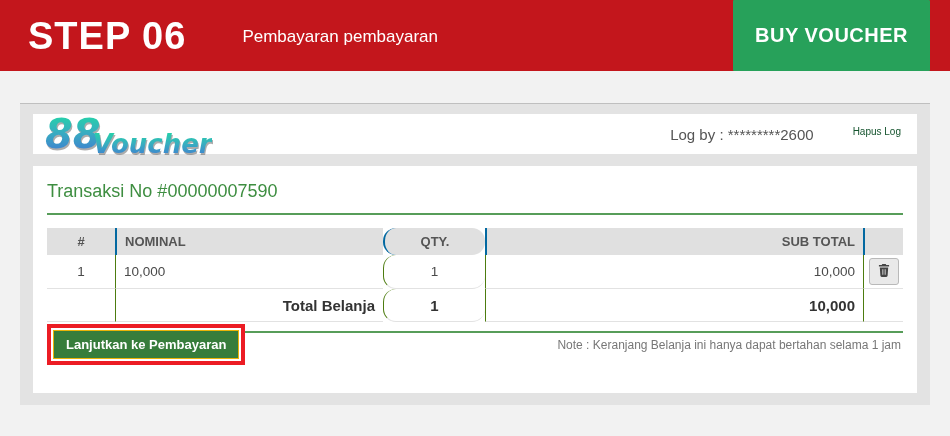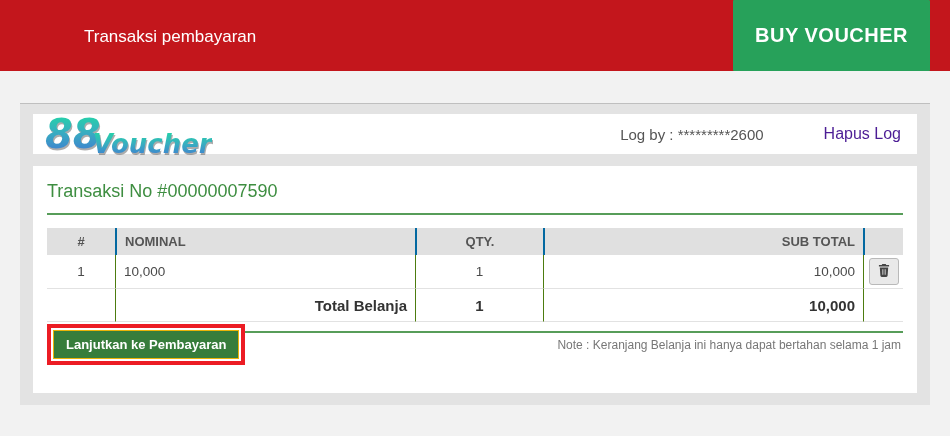--- a/index.html
+++ b/index.html
@@ -45,23 +45,23 @@
   .logo-88 {
     display:inline-block; font-size:40px;
     background:linear-gradient(180deg,#23d6a6 0%,#38aec0 45%,#3f7cd2 100%);
     -webkit-background-clip:text; background-clip:text; color:transparent;
   }
   .logo-voucher {
     display:inline-block; font-size:26px; margin-left:-8px; position:relative; top:5px;
     background:linear-gradient(180deg,#23d6a6 0%,#38aec0 50%,#3f7cd2 100%);
     -webkit-background-clip:text; background-clip:text; color:transparent;
   }
-  .logo-bar-right { margin-left:auto; display:flex; align-items:center; }
+  .logo-bar-right { margin-left:auto; display:flex; align-items:flex-start;gap:8px; }
   .log-by { color:#555; font-size:15px; }
-  .hapus-log { color:#4c1d95; font-size:16px; margin-left:60px; text-decoration:none; cursor:pointer; }
+  .hapus-log { color:#14532d; font-size:10px; margin-left:31px; text-decoration:none; cursor:pointer; }
 
   
   .panel {
     background:#fff; margin-top:12px; padding:10px 14px 28px; min-height:202px;
   }
   .trx-title { color:#3e8e41; font-size:18px; font-weight:normal; margin:5px 0 11px; }
   .green-rule { height:2px; background:#579d59; border:0; }
   .rule-top { margin-bottom:13px; }
   .rule-bottom { margin-top:9px; }
 
@@ -70,22 +70,22 @@
   th {
     background:#e0e0e0; color:#555; font-size:13px; font-weight:bold;
     height:27px; padding:0 8px; white-space:nowrap;
   }
   th + th { border-left:2px solid #0369a1;margin-top:20px; }
   td { font-size:13.5px; color:#4a4a4a; height:34px; padding:0 8px;
        border-bottom:1px solid #e2e2e2; background:#fff; }
   td + td { border-left:1px solid #4d7c0f; }
   .col-no   { width:68px;  text-align:center; }
   .col-nom  { text-align:left; }
-  .col-qty  { width:128px; text-align:center; }
-  .col-sub  { width:320px; text-align:right; }
+  .col-qty  { width:102px; text-align:center;border-radius:13px; }
+  .col-sub  { width:378px; text-align:right; }
   .col-act  { width:40px;  text-align:center; padding:0 4px; }
   th.col-sub { text-align:right; }
   .total-row td { font-weight:bold; color:#333; font-size:15px; height:33px; }
   .total-row .col-nom { text-align:right; }
 
   .trash-btn {
     width:30px; height:27px; background:#e9e9e9; border:1px solid #b9b9b9;
     border-radius:3px; cursor:pointer; display:inline-flex;
     align-items:center; justify-content:center; padding:0;
   }
@@ -102,21 +102,22 @@
     background:#377d3b; color:#fff; border:1px solid #eab308;
     font-family:"Liberation Sans", sans-serif;
     font-size:13px; font-weight:bold; padding:6px 12px; cursor:pointer;
   }
   .note { color:#777; font-size:12px; padding-right:2px; }
 </style>
 </head>
 <body>
 
 <div class="banner">
-  <div class="step-subtitle">Transaksi pembayaran</div>
+  <div class="step-title">STEP 06</div>
+  <div class="step-subtitle">Pembayaran pembayaran</div>
   <button class="buy-btn">BUY VOUCHER</button>
 </div>
 
 <div class="card">
 
   <div class="logo-bar">
     <div class="logo">
       <span class="logo-88">88</span><span class="logo-voucher">Voucher</span>
     </div>
     <div class="logo-bar-right">

